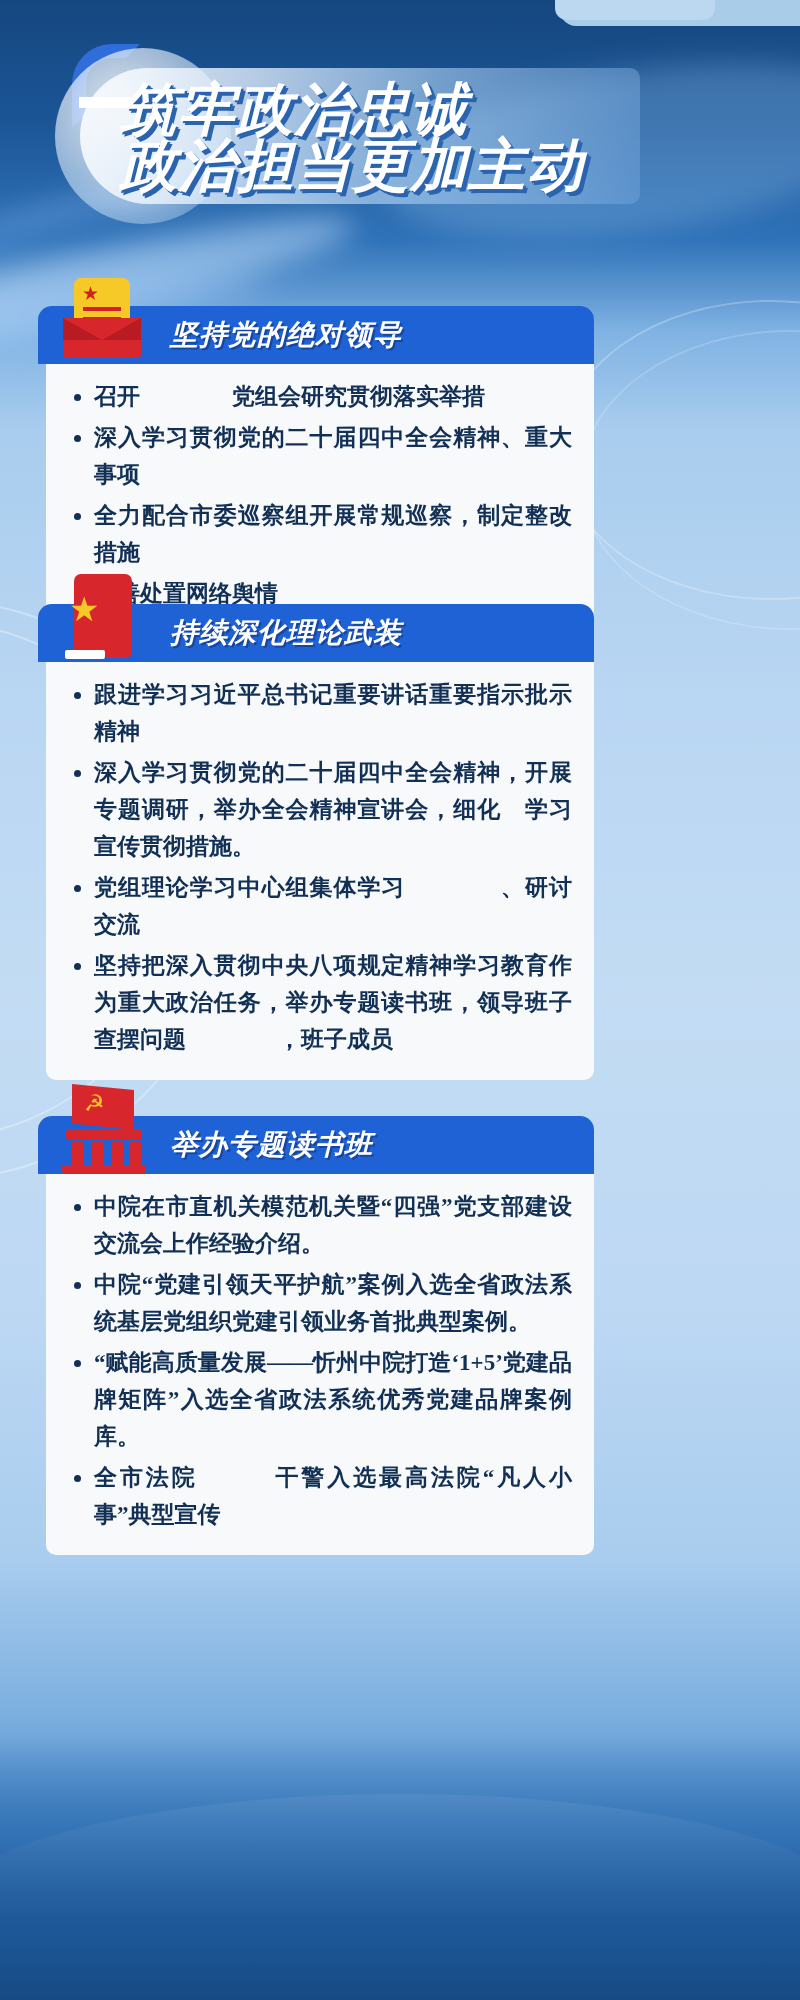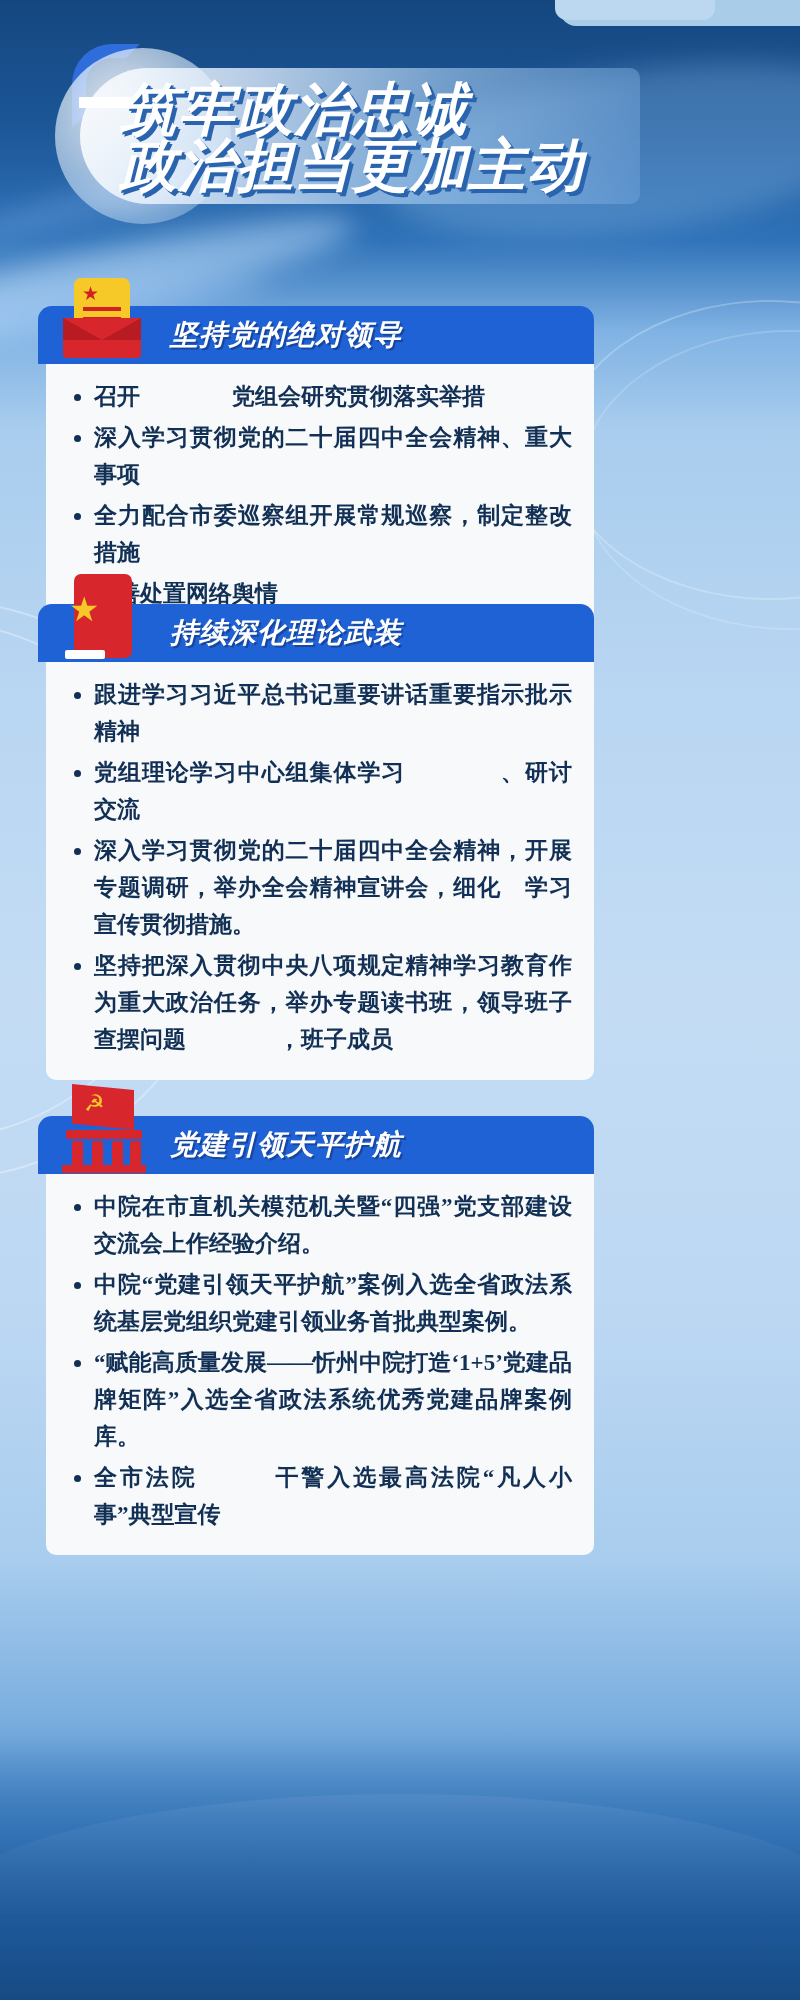--- a/index.html
+++ b/index.html
@@ -365,40 +365,40 @@
       <div class="card-icon">
         <div class="ic2-book"></div>
         <div class="ic2-star">★</div>
         <div class="ic2-band"></div>
       </div>
       <div class="title">持续深化理论武装</div>
     </div>
     <div class="card-body">
       <ul class="bullets">
         <li>跟进学习习近平总书记重要讲话重要指示批示精神</li>
+        <li>深入学习贯彻党的二十届四中全会精神，开展专题调研，举办全会精神宣讲会，细化　学习宣传贯彻措施。</li>
         <li>党组理论学习中心组集体学习　　　　、研讨交流</li>
-        <li>深入学习贯彻党的二十届四中全会精神，开展专题调研，举办全会精神宣讲会，细化　学习宣传贯彻措施。</li>
         <li>坚持把深入贯彻中央八项规定精神学习教育作为重大政治任务，举办专题读书班，领导班子查摆问题　　　　，班子成员</li>
       </ul>
     </div>
   </div>
 
   <div class="card" style="top:1116px;">
     <div class="card-head">
       <div class="card-icon">
         <div class="ic3-flag"></div>
         <div class="ic3-hs">☭</div>
         <div class="ic3-base"></div>
         <div class="ic3-col" style="left:16px;"></div>
         <div class="ic3-col" style="left:36px;"></div>
         <div class="ic3-col" style="left:56px;"></div>
         <div class="ic3-col" style="left:74px;"></div>
         <div class="ic3-foot"></div>
       </div>
-      <div class="title">党建引领天平护航</div>
+      <div class="title">举办专题读书班</div>
     </div>
     <div class="card-body">
       <ul class="bullets">
         <li>中院在市直机关模范机关暨“四强”党支部建设交流会上作经验介绍。</li>
         <li>中院“党建引领天平护航”案例入选全省政法系统基层党组织党建引领业务首批典型案例。</li>
         <li>“赋能高质量发展——忻州中院打造‘1+5’党建品牌矩阵”入选全省政法系统优秀党建品牌案例库。</li>
         <li>全市法院　　　干警入选最高法院“凡人小事”典型宣传</li>
       </ul>
     </div>
   </div>

